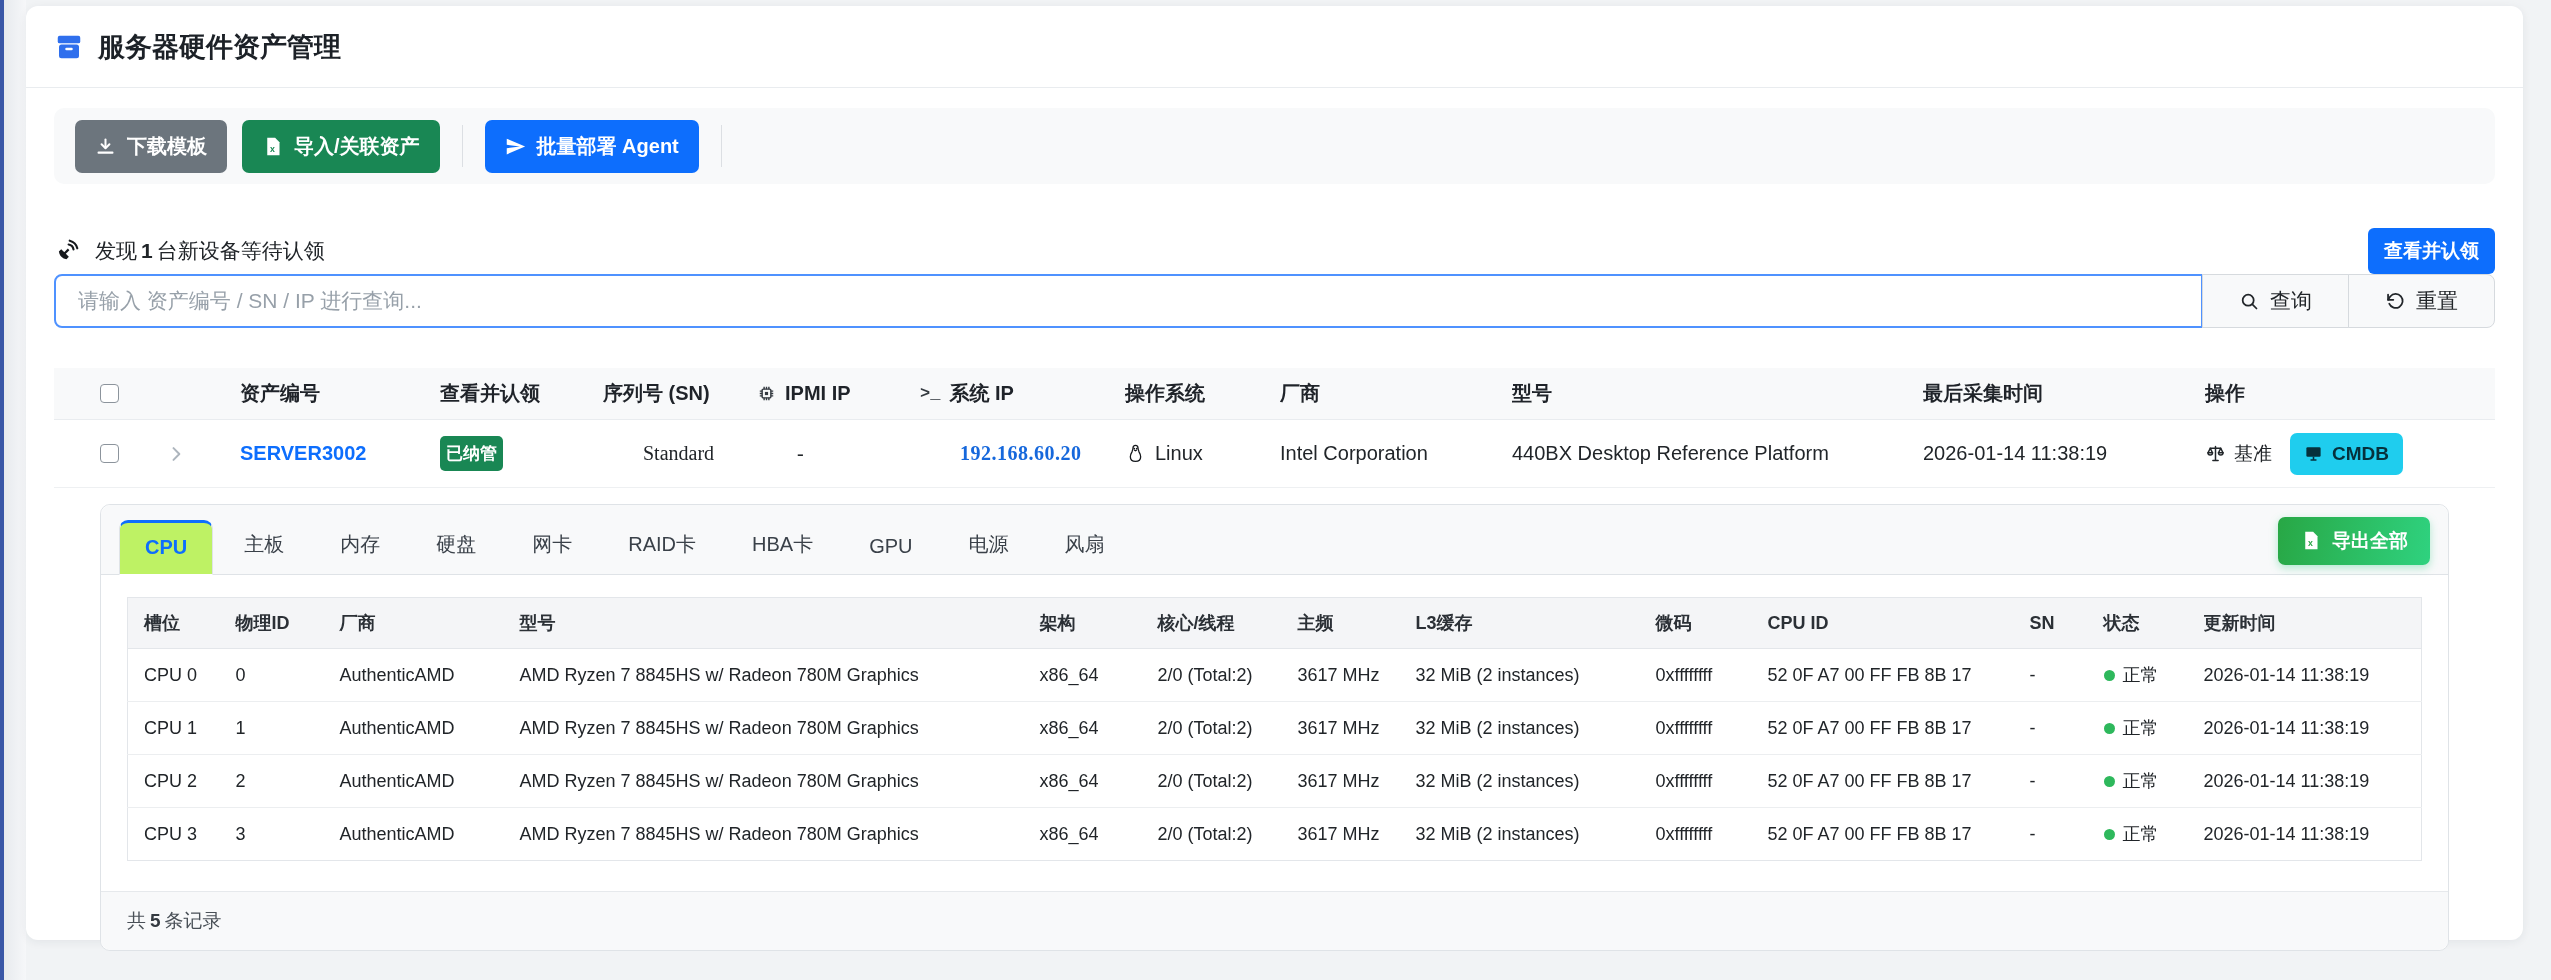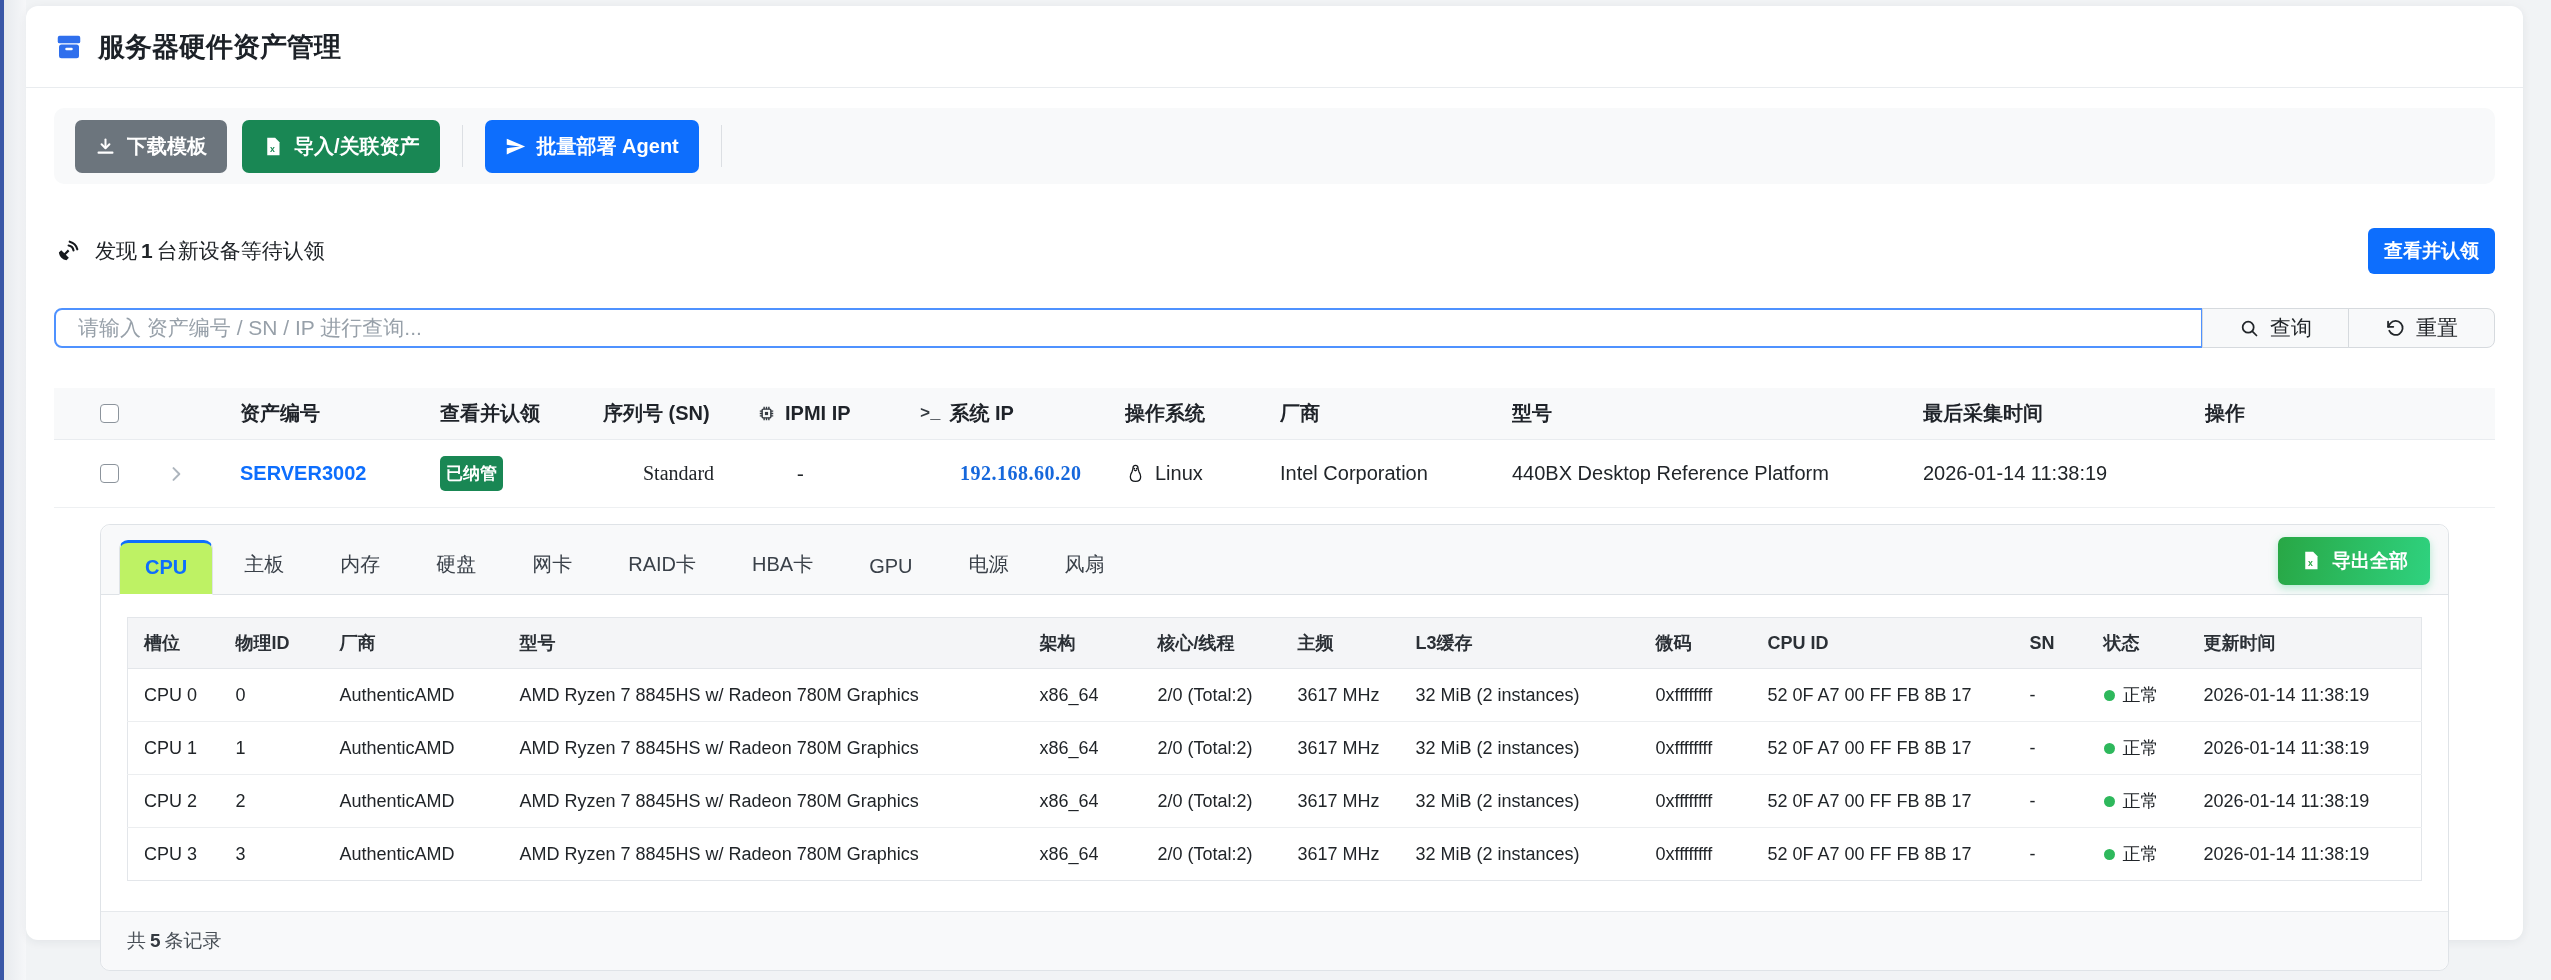--- a/index.html
+++ b/index.html
@@ -33,25 +33,25 @@
   .btn-gray{background:#6c757d;}
   .btn-green{background:#198754;}
   .btn-blue{background:#0d6efd;}
   .btn-grad{background:linear-gradient(100deg,#28a745,#2fd27f); box-shadow:0 3px 8px rgba(44,200,125,.35);}
   
   .toolbar{margin-top:20px; height:76px; background:#f8f9fa; border-radius:10px;
     display:flex; align-items:center; gap:15px; padding:0 21px;}
   .toolbar-sep{width:1px; height:42px; background:#dcdfe3; margin:0 7px;}
   
   .discovery{margin-top:44px; display:flex; align-items:center; justify-content:space-between;}
-  .discovery-left{display:flex; align-items:flex-end; gap:15px; font-size:21px;}
+  .discovery-left{display:flex; align-items:center; gap:15px; font-size:21px;}
   .discovery-left .cnt{font-weight:700; margin:0 4px;}
   .btn-sm{padding:10px 16px; font-size:19px; border-radius:6px;}
   
-  .search-group{margin-top:34px; display:flex; height:40px;}
+  .search-group{display:flex; height:54px;}
   .search-input{flex:1; border:2px solid #4f92ff; border-radius:8px 0 0 8px; padding:0 22px;
     font-family:"Liberation Sans",sans-serif; font-size:21px; color:#495057; outline:none;}
   .search-input::placeholder{color:#97a0a9;}
   .search-btn{width:147px; background:#f8f9fa; border:1px solid #d6dade; margin-left:-1px;
     display:inline-flex; align-items:center; justify-content:center; gap:10px;
     font-family:"Liberation Sans",sans-serif; font-size:21px; color:#212529; cursor:pointer;}
   .search-btn:last-child{border-radius:0 8px 8px 0;}
   .search-btn svg{width:21px;height:21px;}
   
   .asset-table{margin-top:40px;}
@@ -243,20 +243,42 @@
               <path d="M12 2.8c-1.9 0-2.9 1.4-2.9 3.3 0 1.2-.4 2.4-1 3.7-1.2 2.1-2 4.1-2 5.9 0 3.2 2.5 5.3 5.9 5.3s5.9-2.1 5.9-5.3c0-1.8-.8-3.8-2-5.9-.6-1.3-1-2.5-1-3.7 0-1.9-1-3.3-2.9-3.3z"></path>
               <path d="M10.6 6.4h.01M13.4 6.4h.01" stroke-linecap="round" stroke-width="2"></path>
               <path d="M11 8.2l1 .7 1-.7" stroke-linecap="round"></path>
             </svg>
         </span>
         <span>Linux</span>
       </div>
       <div class="at-cell">Intel Corporation</div>
       <div class="at-cell">440BX Desktop Reference Platform</div>
       <div class="at-cell">2026-01-14 11:38:19</div>
+      <div class="at-cell op-cell">
+        <span class="baseline-link">
+          <span class="icon">
+            <svg width="21" height="21" viewBox="0 0 24 24" fill="none" stroke="#212529" stroke-width="1.7" stroke-linecap="round" stroke-linejoin="round">
+                <path d="M12 4v16M6 6h12M9 20h6"></path>
+                <path d="M6 6l-2.6 5.2h5.2L6 6zM18 6l-2.6 5.2h5.2L18 6z"></path>
+                <path d="M3.4 11.2a2.6 2.6 0 0 0 5.2 0M15.4 11.2a2.6 2.6 0 0 0 5.2 0"></path>
+              </svg>
+          </span>
+          <span>基准</span>
+        </span>
+        <button class="btn-cmdb">
+          <span class="icon">
+            <svg viewBox="0 0 24 24">
+                <rect x="3" y="4" width="18" height="12" rx="1.6" fill="#06313c"></rect>
+                <rect x="11" y="16" width="2" height="4" fill="#06313c"></rect>
+                <rect x="8" y="19.2" width="8" height="1.8" rx="0.9" fill="#06313c"></rect>
+              </svg>
+          </span>
+          <span>CMDB</span>
+        </button>
+      </div>
     </div>
   </div>
 
   <div class="detail-panel">
     <div class="tabbar">
       <span class="tab active">CPU</span>
       <span class="tab">主板</span>
       <span class="tab">内存</span>
       <span class="tab">硬盘</span>
       <span class="tab">网卡</span>

